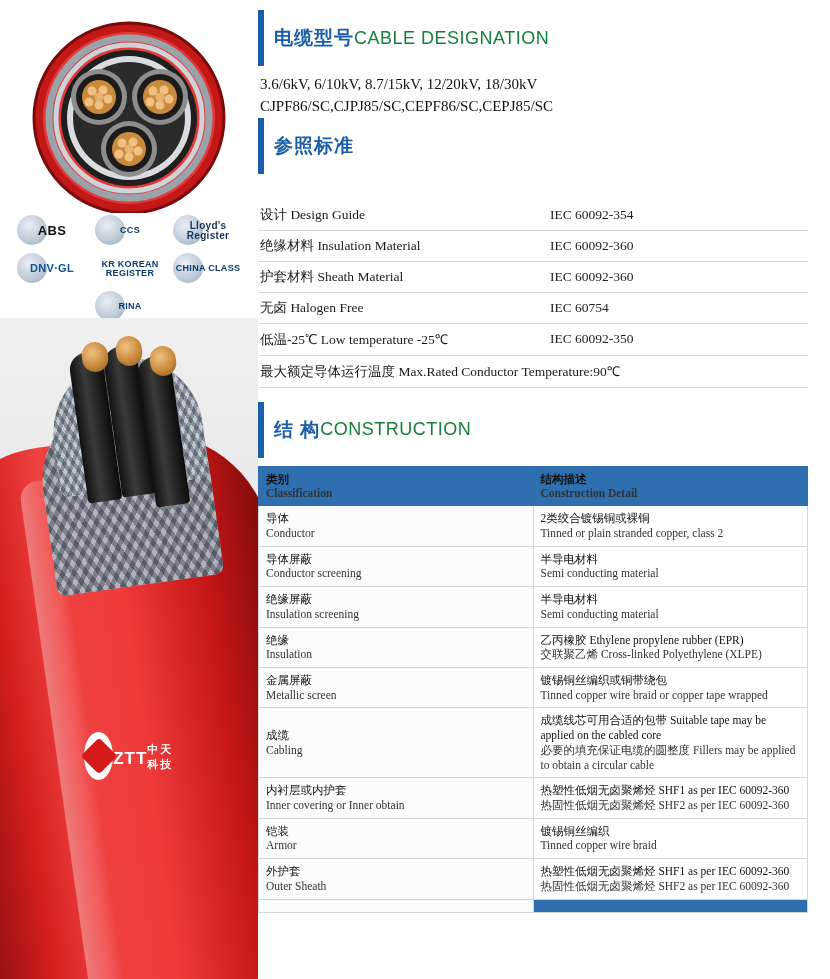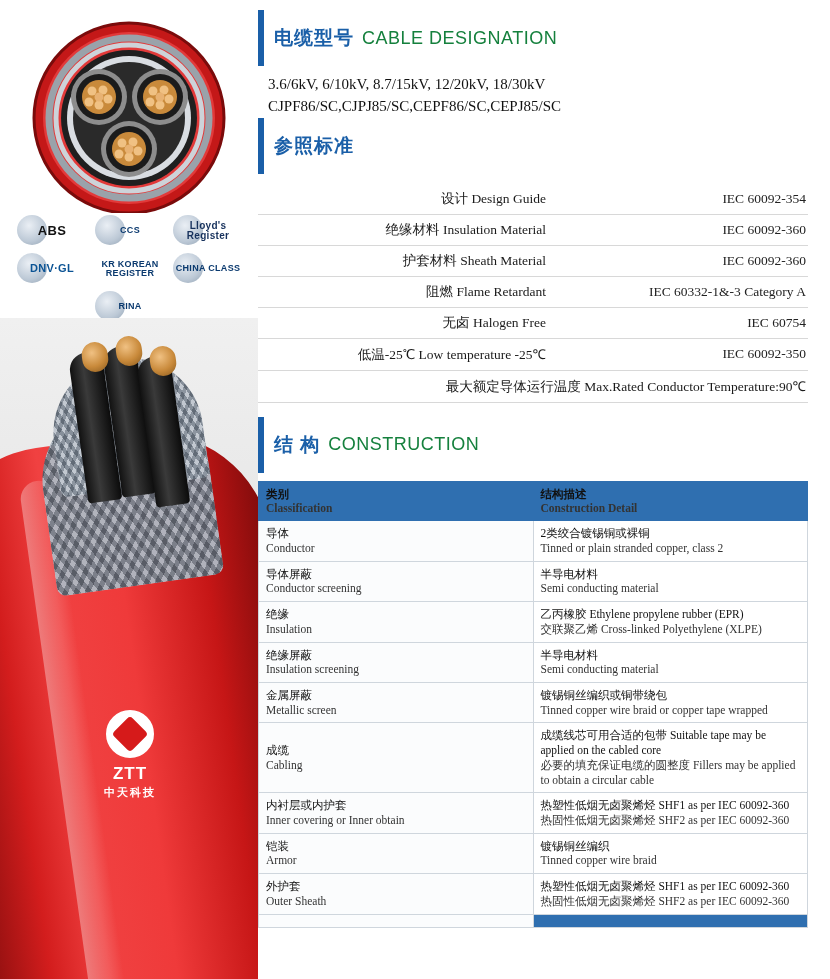--- a/index.html
+++ b/index.html
@@ -82,21 +82,21 @@
     background: linear-gradient(90deg,#111 0%, #3a3a3a 40%, #0b0b0b 100%);
     transform: rotate(-8deg);
   }
   .core-copper {
     position: absolute; width: 26px; height: 30px; border-radius: 13px;
     background: radial-gradient(circle at 40% 35%, #f0c183 0%, #c98a3b 55%, #8a5a1d 100%);
     transform: rotate(-8deg);
   }
   .logo-badge {
     position: absolute; left: 84px; top: 392px; width: 92px; height: 92px;
-    display: flex; flex-direction: column; align-items: center; 
+    display: flex; align-items: center; justify-content: center;
   }
   .logo-circle {
     width: 48px; height: 48px; border-radius: 50%;
     background: #ffffff; border: 3px solid #ffffff;
     display: flex; align-items: center; justify-content: center;
     position: relative;
   }
   .logo-circle::after {
     content: ""; position: absolute; width: 26px; height: 26px;
     background: #d61a1a; transform: rotate(45deg); border-radius: 4px;
@@ -107,36 +107,36 @@
   }
   .logo-sub {
     color: #ffffff; font-family: "Liberation Sans", sans-serif;
     font-size: 11px; letter-spacing: 2px; margin-top: 1px; font-weight: bold;
   }
 
   
   .right-col { position: absolute; left: 258px; top: 10px; width: 562px; }
 
   .sec-head {
-    display: flex; align-items: baseline; gap: 8px;
+    display: flex; align-items: baseline; 
     border-left: 6px solid #1a5fa8; padding-left: 10px;
   }
   .sec-cn {
     font-family: "Liberation Sans", sans-serif;
     font-size: 19px; font-weight: bold; color: #1a5fa8; letter-spacing: 1px;
   }
   .sec-en {
     font-family: "Liberation Sans", sans-serif;
     font-size: 18px; color: #15803d; letter-spacing: .5px;
   }
   .sec-head.tall { height: 56px; align-items: center; }
 
-  .desig-lines { margin: 8px 0 0 10px; font-size: 15px; line-height: 1.45; color: #111; }
-
-  .std-table { width: 550px; margin-top: 10px; border-collapse: collapse; text-align: right; }
+  .desig-lines { margin: 8px 0 0 2px; font-size: 15px; line-height: 1.45; color: #111; }
+
+  .std-table { width: 550px; margin-top: 26px; border-collapse: collapse; }
   .std-table tr { border-bottom: 1px solid #d8d8d8; }
   .std-table td { padding: 6px 2px; font-size: 13.5px; vertical-align: middle; }
   .std-table td.lbl { width: 290px; }
   .std-table td.val { color: #222; }
   .std-full td { font-size: 13.5px; }
 
   .cons-title { margin-top: 14px; }
 
   .cons-table {
     width: 550px; margin-top: 8px; border-collapse: collapse;
@@ -291,24 +291,20 @@
         </tr>
         <tr>
           <td class="lbl">绝缘材料 Insulation Material</td>
           <td class="val">IEC 60092-360</td>
         </tr>
         <tr>
           <td class="lbl">护套材料 Sheath Material</td>
           <td class="val">IEC 60092-360</td>
         </tr>
         <tr>
-          <td class="lbl">阻燃 Flame Retardant</td>
-          <td class="val">IEC 60332-1&amp;-3 Category A</td>
-        </tr>
-        <tr>
           <td class="lbl">无卤 Halogen Free</td>
           <td class="val">IEC 60754</td>
         </tr>
         <tr>
           <td class="lbl">低温-25℃  Low temperature -25℃</td>
           <td class="val">IEC 60092-350</td>
         </tr>
         <tr class="std-full">
           <td colspan="2">最大额定导体运行温度 Max.Rated Conductor Temperature:90℃</td>
         </tr>
@@ -349,36 +345,36 @@
             <span class="cn">导体屏蔽</span>
             <span class="en">Conductor screening</span>
           </td>
           <td>
             <span class="cn">半导电材料</span>
             <span class="en">Semi conducting material</span>
           </td>
         </tr>
         <tr>
           <td class="c1">
+            <span class="cn">绝缘屏蔽</span>
+            <span class="en">Insulation screening</span>
+          </td>
+          <td>
+            <span class="cn">半导电材料</span>
+            <span class="en">Semi conducting material</span>
+          </td>
+        </tr>
+        <tr>
+          <td class="c1">
             <span class="cn">绝缘</span>
             <span class="en">Insulation</span>
           </td>
           <td>
             <span class="cn">乙丙橡胶 Ethylene propylene rubber (EPR)</span>
             <span class="en">交联聚乙烯 Cross-linked Polyethylene (XLPE)</span>
-          </td>
-        </tr>
-        <tr>
-          <td class="c1">
-            <span class="cn">绝缘屏蔽</span>
-            <span class="en">Insulation screening</span>
-          </td>
-          <td>
-            <span class="cn">半导电材料</span>
-            <span class="en">Semi conducting material</span>
           </td>
         </tr>
         <tr>
           <td class="c1">
             <span class="cn">金属屏蔽</span>
             <span class="en">Metallic screen</span>
           </td>
           <td>
             <span class="cn">镀锡铜丝编织或铜带绕包</span>
             <span class="en">Tinned copper wire braid or copper tape wrapped</span>

